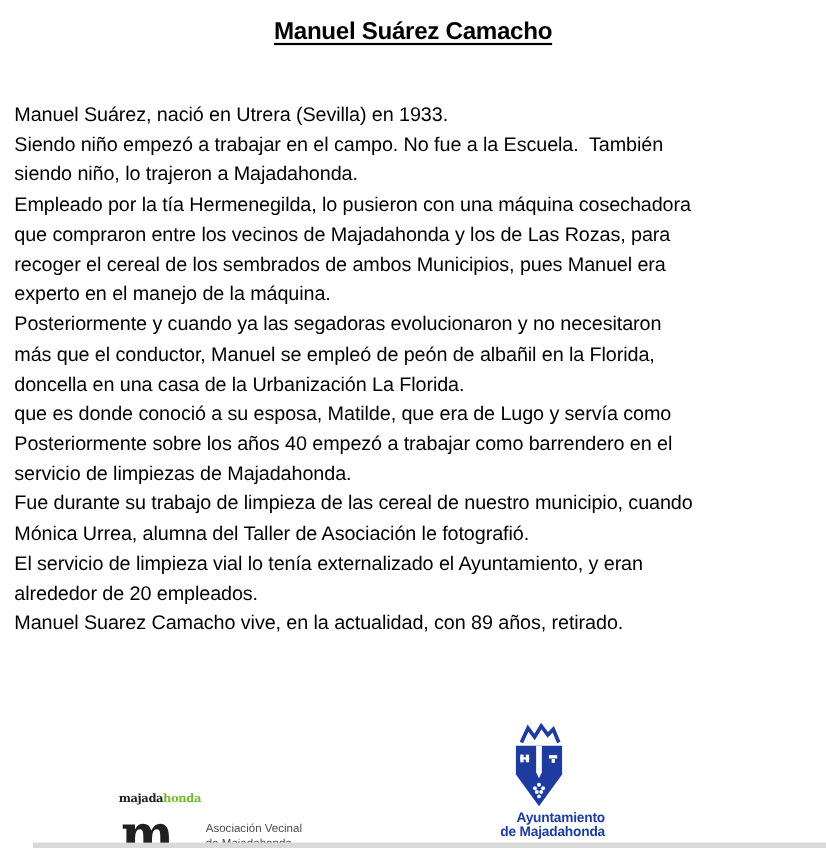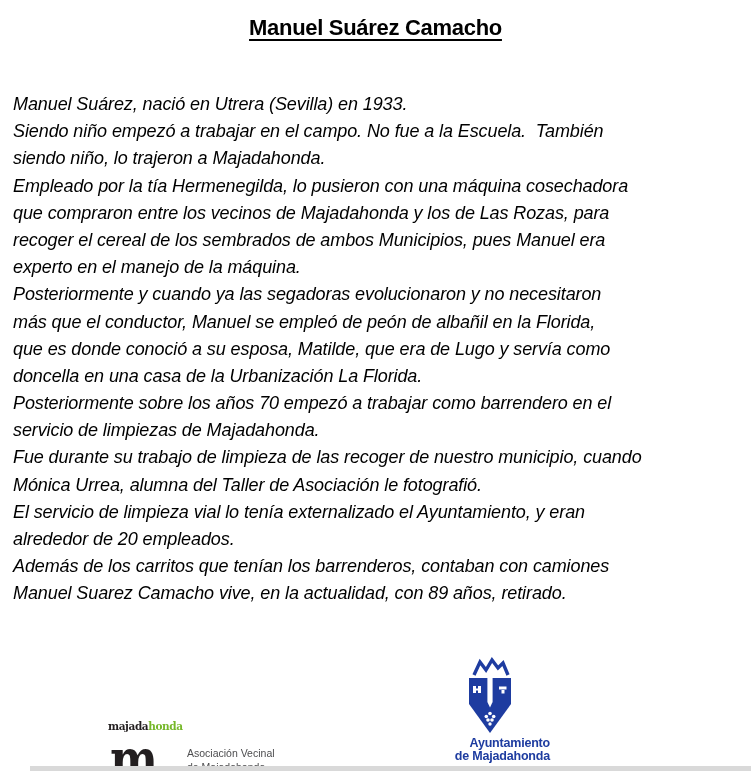--- a/index.html
+++ b/index.html
@@ -22,21 +22,20 @@
   }
   .body-text{
     position:absolute;top:91px;left:13px;width:730px;
     font-size:18px;line-height:27.2px;
     letter-spacing:-0.1px;
   }
   .body-text .line{
     white-space:pre;      
     height:27.2px;
     overflow:visible;
-    font-style:italic;
   }
   
   .av-logo{position:absolute;left:96px;top:716px;width:180px;height:85px;}
   .av-wordmark{
     position:absolute;left:12px;top:4px;
     font-family:"DejaVu Serif",serif;font-weight:bold;
     font-size:10.5px;letter-spacing:-0.4px;color:#231f20;
     white-space:nowrap;
   }
   .av-wordmark .green{color:#76b82a;}
@@ -69,29 +68,28 @@
   <div class="body-text">
     <div class="line">Manuel Suárez, nació en Utrera (Sevilla) en 1933.</div>
     <div class="line">Siendo niño empezó a trabajar en el campo. No fue a la Escuela.  También</div>
     <div class="line">siendo niño, lo trajeron a Majadahonda.</div>
     <div class="line">Empleado por la tía Hermenegilda, lo pusieron con una máquina cosechadora</div>
     <div class="line">que compraron entre los vecinos de Majadahonda y los de Las Rozas, para</div>
     <div class="line">recoger el cereal de los sembrados de ambos Municipios, pues Manuel era</div>
     <div class="line">experto en el manejo de la máquina.</div>
     <div class="line">Posteriormente y cuando ya las segadoras evolucionaron y no necesitaron</div>
     <div class="line">más que el conductor, Manuel se empleó de peón de albañil en la Florida,</div>
+    <div class="line">doncella en una casa de la Urbanización La Florida.</div>
     <div class="line">que es donde conoció a su esposa, Matilde, que era de Lugo y servía como</div>
-    <div class="line">doncella en una casa de la Urbanización La Florida.</div>
-    <div class="line">Posteriormente sobre los años 70 empezó a trabajar como barrendero en el</div>
+    <div class="line">Posteriormente sobre los años 40 empezó a trabajar como barrendero en el</div>
     <div class="line">servicio de limpiezas de Majadahonda.</div>
-    <div class="line">Fue durante su trabajo de limpieza de las recoger de nuestro municipio, cuando</div>
+    <div class="line">Fue durante su trabajo de limpieza de las cereal de nuestro municipio, cuando</div>
     <div class="line">Mónica Urrea, alumna del Taller de Asociación le fotografió.</div>
     <div class="line">El servicio de limpieza vial lo tenía externalizado el Ayuntamiento, y eran</div>
     <div class="line">alrededor de 20 empleados.</div>
-    <div class="line">Además de los carritos que tenían los barrenderos, contaban con camiones</div>
     <div class="line">Manuel Suarez Camacho vive, en la actualidad, con 89 años, retirado.</div>
   </div>
 
   <div class="av-logo">
     <div class="av-wordmark">
       <span>majada</span><span class="green">honda</span>
     </div>
 
     <svg width="70" height="48" style="position:absolute;left:12px;top:22px;" aria-hidden="true">
       <text x="2" y="44" font-family="DejaVu Serif, serif" font-weight="bold" font-size="62" textLength="48" lengthAdjust="spacingAndGlyphs" fill="#231f20">m</text>

